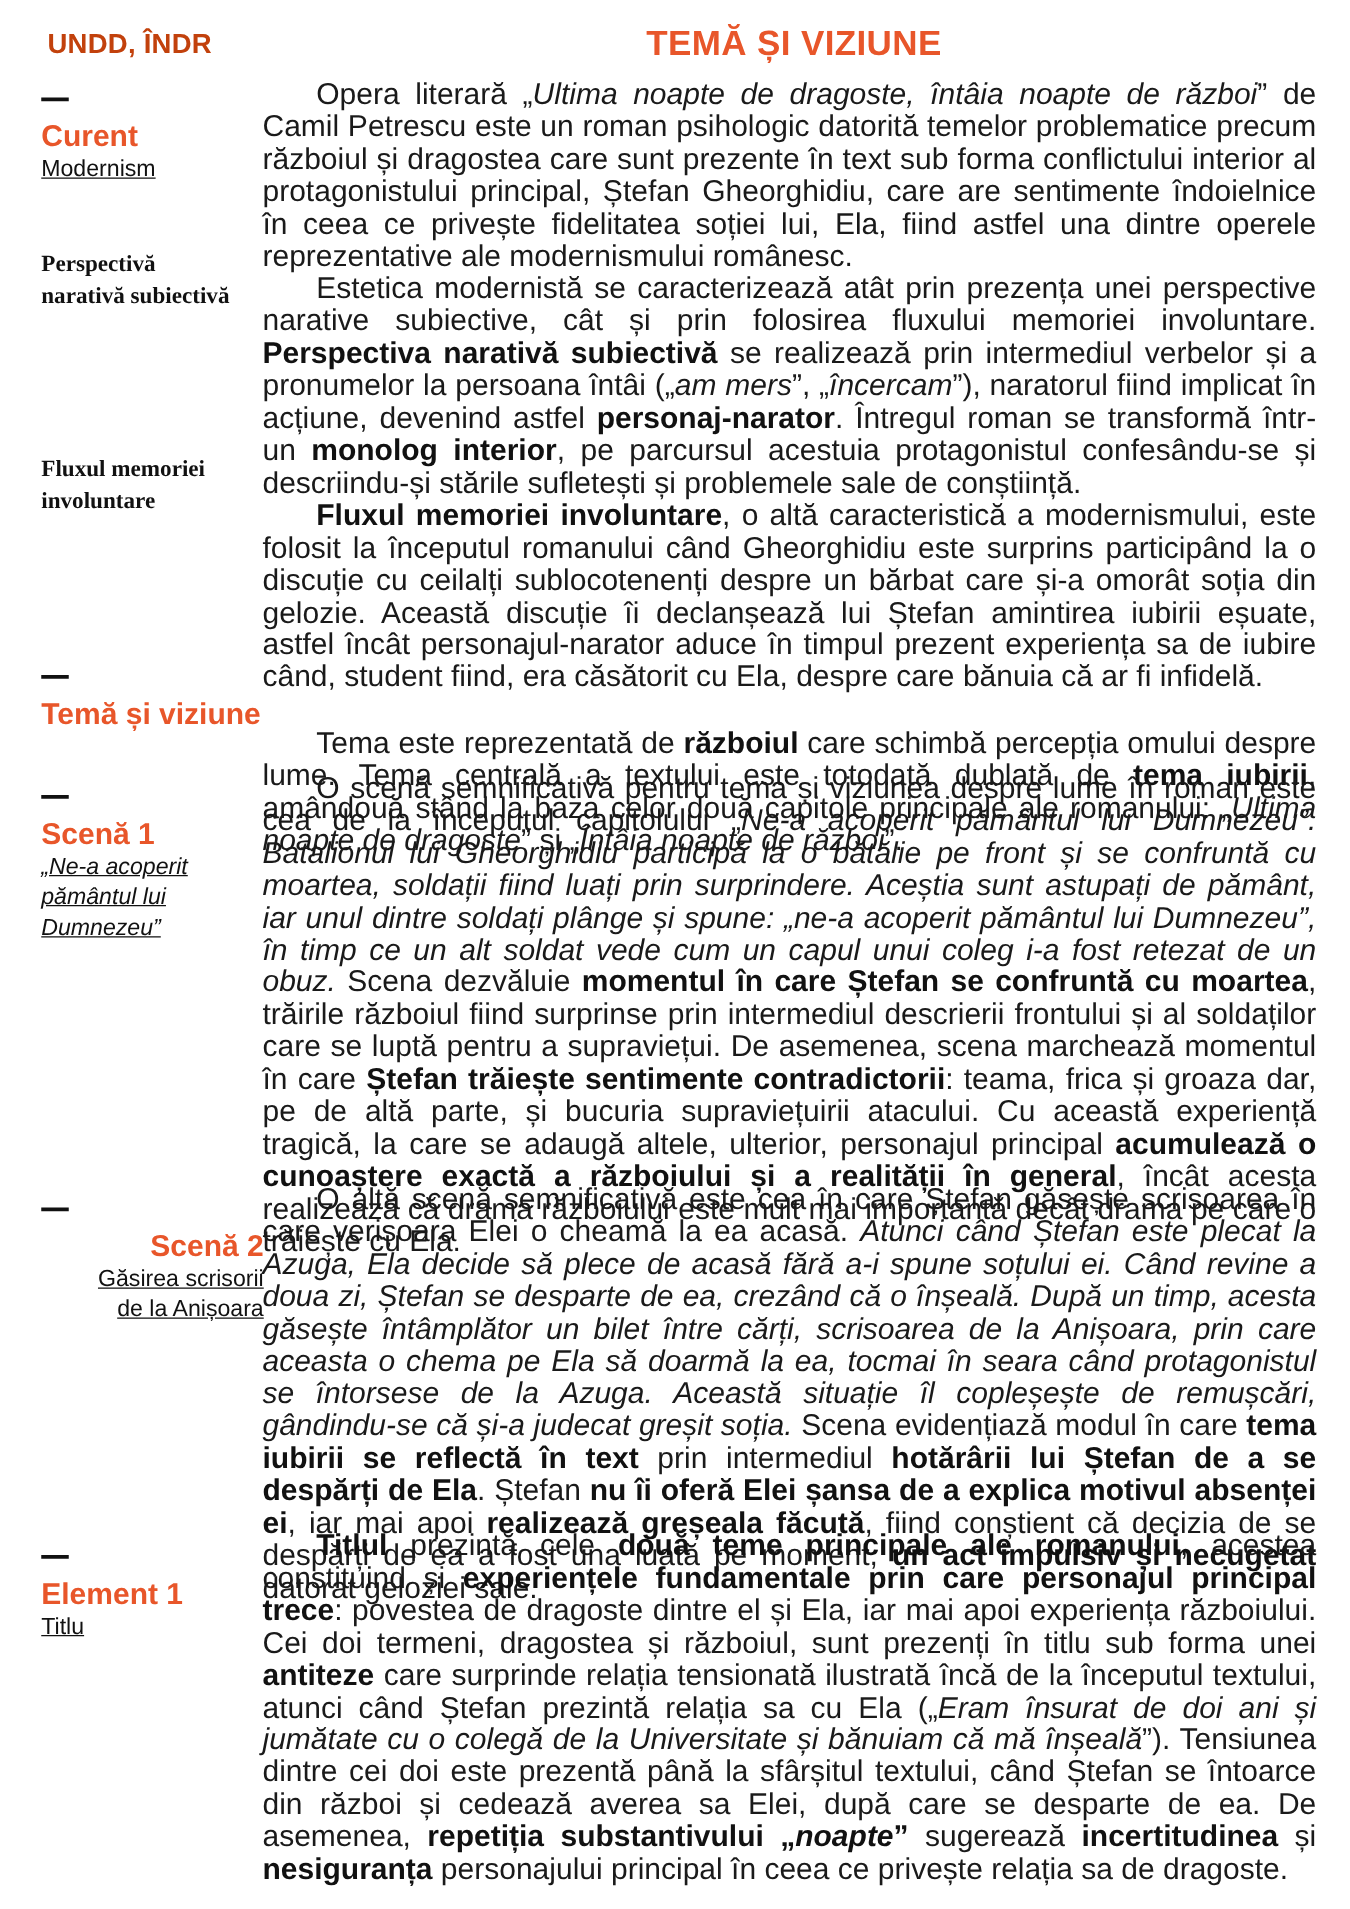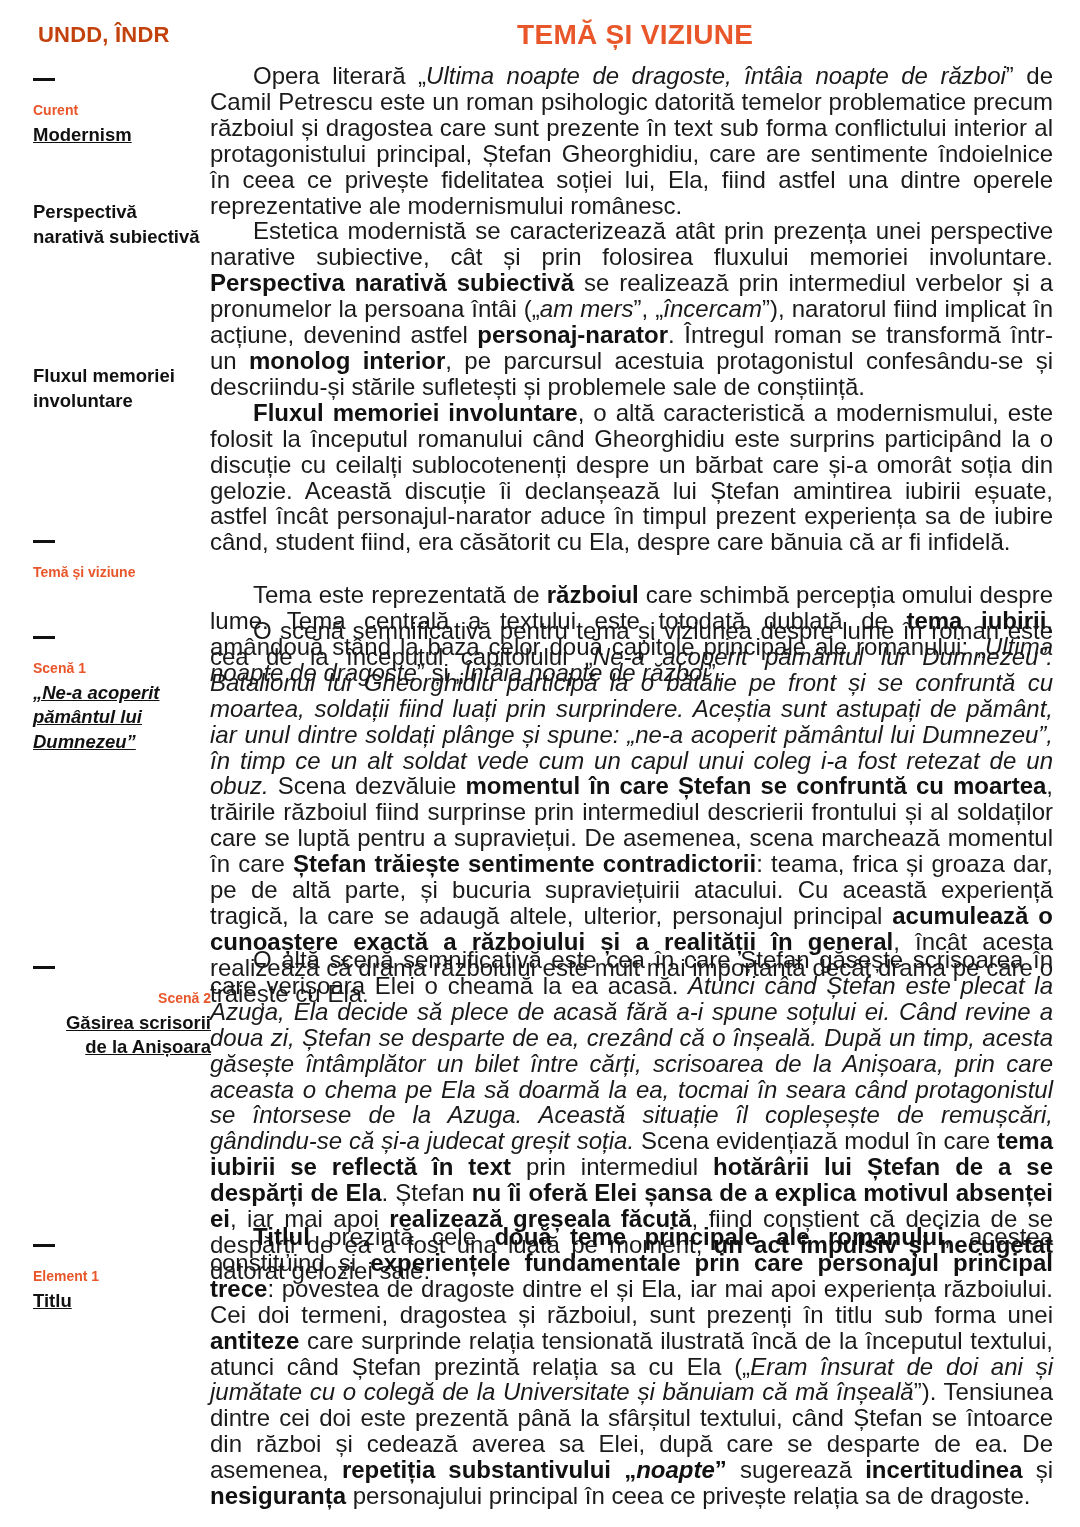--- a/index.html
+++ b/index.html
@@ -16,24 +16,24 @@
       position: absolute; left: 517px; top: 19px;
       font-size: 28px; font-weight: bold; color: #e8562a; letter-spacing: 0.3px;
     }
     .side {
       position: absolute; left: 33px; width: 178px;
       font-size: 18.5px; line-height: 24.5px;
     }
     .dash {
       display: block; width: 22px; height: 3px; background: #111; margin-bottom: 17px;
     }
-    .side-cat { display: block; color: #e8562a; font-weight: bold; font-size: 14px; }
-    .side-sub { display: block; font-weight: bold; text-decoration: underline; color: #111; }
+    .side-cat { display: block; color: #e8562a; font-weight: bold; font-size: 24px; }
+    .side-sub { display: block; font-weight: normal; text-decoration: underline; color: #111; }
     .side-sub.it { font-style: italic; }
-    .side-plain { display: block; font-weight: bold; color: #111; }
+    .side-plain { display: block; font-weight: bold; color: #111; font-family: Liberation Serif, serif; }
     .body {
       position: absolute; left: 210px; width: 843px;
       font-size: 24px; line-height: 25.9px; text-align: justify; color: #1a1a1a;
     }
     .para { margin: 0; text-indent: 43px; }
     .para b { font-weight: bold; color: #111; }
     .para i { font-style: italic; }
     .para b i, .para i b { font-weight: bold; font-style: italic; margin-top: 39px; }
   </style>
 </head>

